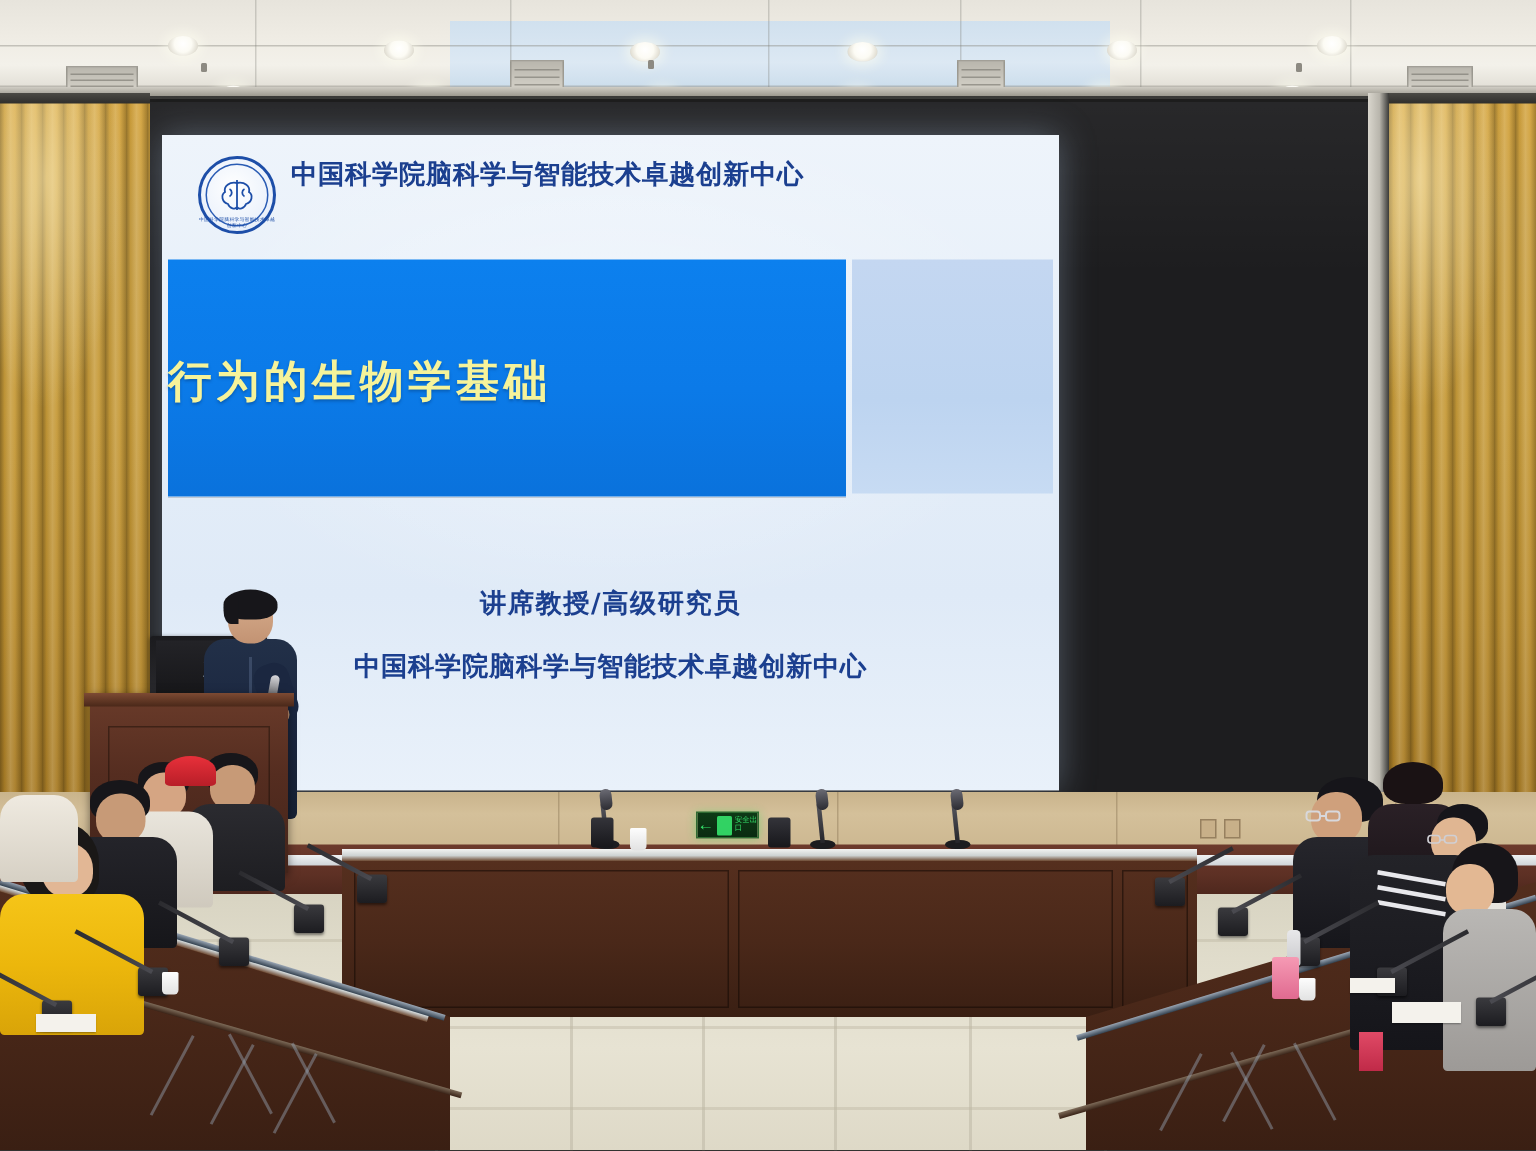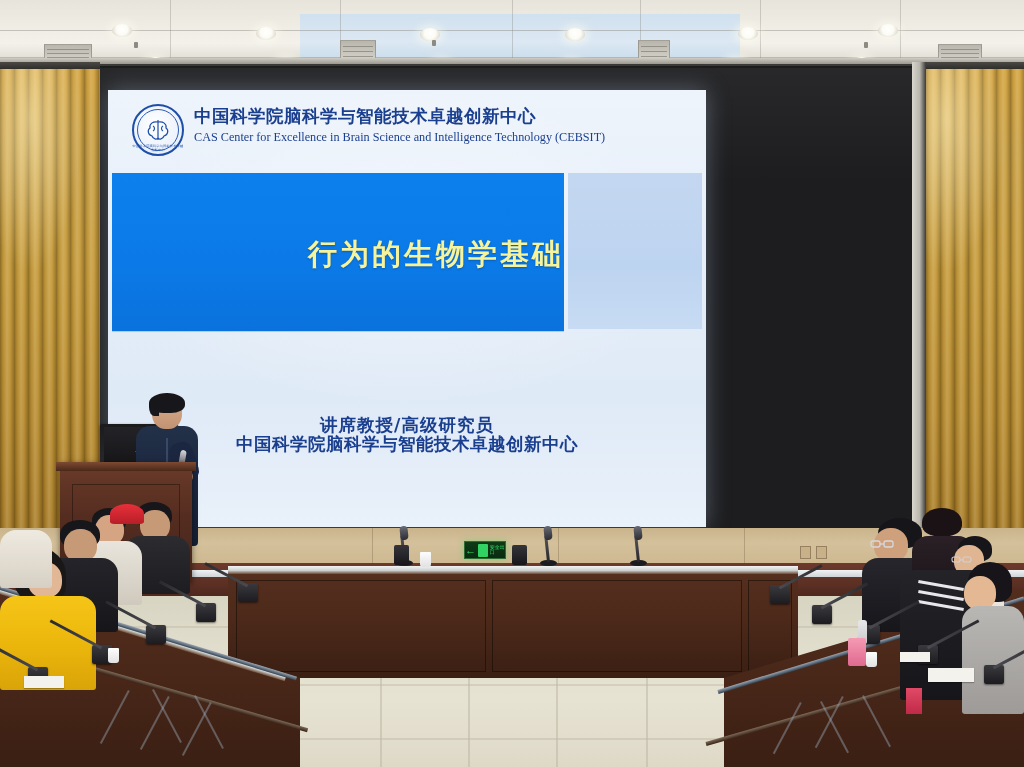--- a/index.html
+++ b/index.html
@@ -74,31 +74,31 @@
     color:#1b3f8f; letter-spacing:.5px; white-space:nowrap;
     font-family:"DejaVu Sans","Liberation Sans",sans-serif; }
   .head-en { position:absolute; left:86px; top:40px; font-size:12.2px; color:#1b3f8f;
     white-space:nowrap; font-family:"Liberation Serif","DejaVu Serif",serif; }
 
   
   .band { position:absolute; left:4px; top:83px; width:452px; height:158px;
     background:linear-gradient(180deg,#0c80ee 0%,#0b7ae8 55%,#0a72dc 100%);
     box-shadow:0 1px 0 rgba(0,0,0,.15); }
   .band-title { position:absolute; left:0; right:0; top:52%; transform:translateY(-50%);
-    text-align:right; font-size:29px; font-weight:bold; color:#f6f39a; letter-spacing:3px;
+    text-align:left; font-size:29px; font-weight:bold; color:#f6f39a; letter-spacing:3px;
     text-shadow:0 1px 2px rgba(0,40,90,.35);
     font-family:"DejaVu Sans","Liberation Sans",sans-serif; }
   .band-side { position:absolute; left:460px; top:83px; width:134px; height:156px;
     background:linear-gradient(180deg,#c4d7f1 0%,#bdd4f0 60%,#c7dbf3 100%); }
 
   
   .sp { position:absolute; left:0; width:100%; text-align:center; color:#1b3f8f;
     font-family:"DejaVu Sans","Liberation Sans",sans-serif; font-weight:bold; }
   .sp-name { top:252px; font-size:25px; letter-spacing:2px; }
-  .sp-title { top:300px; font-size:17.5px; letter-spacing:1px;margin-top:23px; }
+  .sp-title { top:300px; font-size:17.5px; letter-spacing:1px; }
   .sp-org1 { top:342px; font-size:17.5px; letter-spacing:.5px; }
   .sp-org2 { top:370px; font-size:17.5px; letter-spacing:.5px; }
   .sp-org2 .xred { color:#c8102e; font-size:19px; }
 
   
   .wall-tan { position:absolute; left:0; top:528px; width:1024px; height:42px;
     background:linear-gradient(180deg,#c9b48c 0%,#d4c09a 35%,#cbb68f 100%); }
   .wall-tan .seam { position:absolute; top:0; width:1px; height:42px; background:rgba(120,100,70,.35); }
   .wall-dado { position:absolute; left:0; top:563px; width:1024px; height:34px;
     background:linear-gradient(180deg,#6d3a2c 0%,#5d3024 60%,#4d271d 100%); }
@@ -284,21 +284,20 @@
             <path d="M16 6 v20"></path>
             <path d="M16 8 C11 7, 7 10, 8 14 C5 16, 6 21, 10 22 C11 25, 15 26, 16 24"></path>
             <path d="M16 8 C21 7, 25 10, 24 14 C27 16, 26 21, 22 22 C21 25, 17 26, 16 24"></path>
             <path d="M11 12 C13 13, 13 16, 11 17"></path>
             <path d="M21 12 C19 13, 19 16, 21 17"></path>
           </g>
         </svg>
         <div class="chars">中国科学院脑科学与智能技术卓越创新中心</div>
       </div>
       <div class="head-cn">中国科学院脑科学与智能技术卓越创新中心</div>
-      <div class="head-en">CAS Center for Excellence in Brain Science and Intelligence Technology (CEBSIT)</div>
     </div>
 
     <div class="band">
       <div class="band-title">行为的生物学基础</div>
     </div>
     <div class="band-side"></div>
 
     <div class="sp sp-title">讲席教授/高级研究员</div>
     <div class="sp sp-org1">中国科学院脑科学与智能技术卓越创新中心</div>
   </div>

